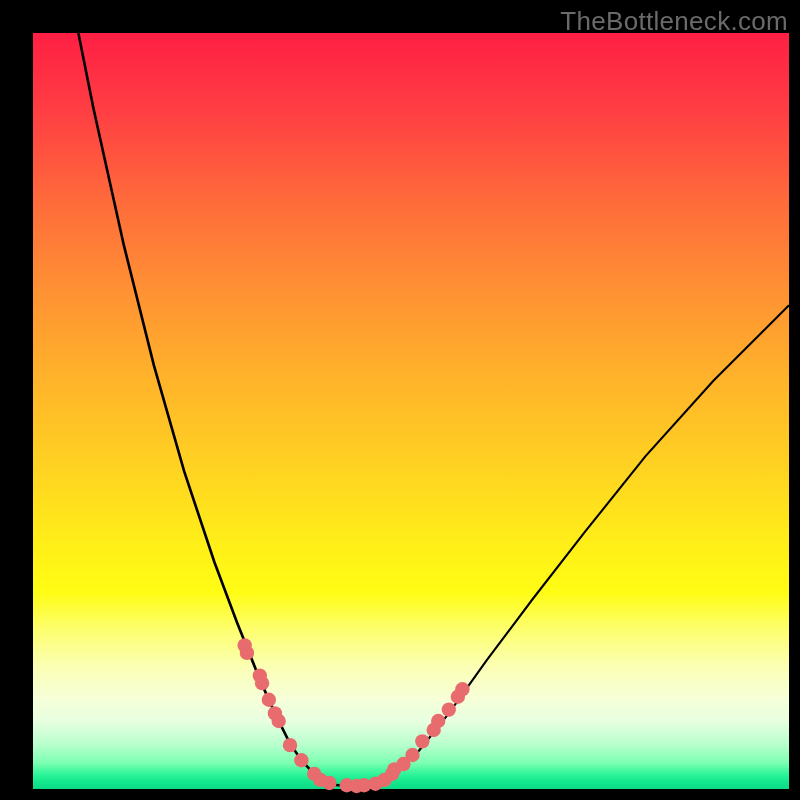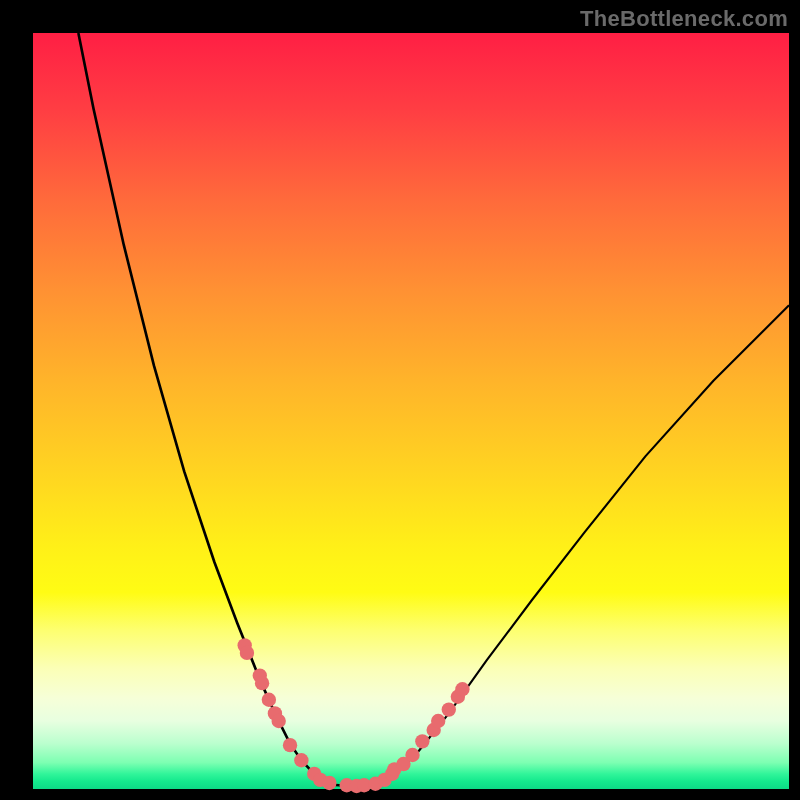--- a/index.html
+++ b/index.html
@@ -15,22 +15,22 @@
     position: relative;
     width: 800px;
     height: 800px;
     background: #000;
   }
   .watermark {
     position: absolute;
     top: 6px;
     right: 12px;
     color: #6a6a6a;
-    font-size: 22px;
-    font-weight: 700;
+    font-size: 26px;
+    font-weight: 400;
     letter-spacing: 0.3px;
     z-index: 5;
   }
   .plot {
     position: absolute;
     left: 33px;
     top: 33px;
     width: 756px;
     height: 756px;
     background:

